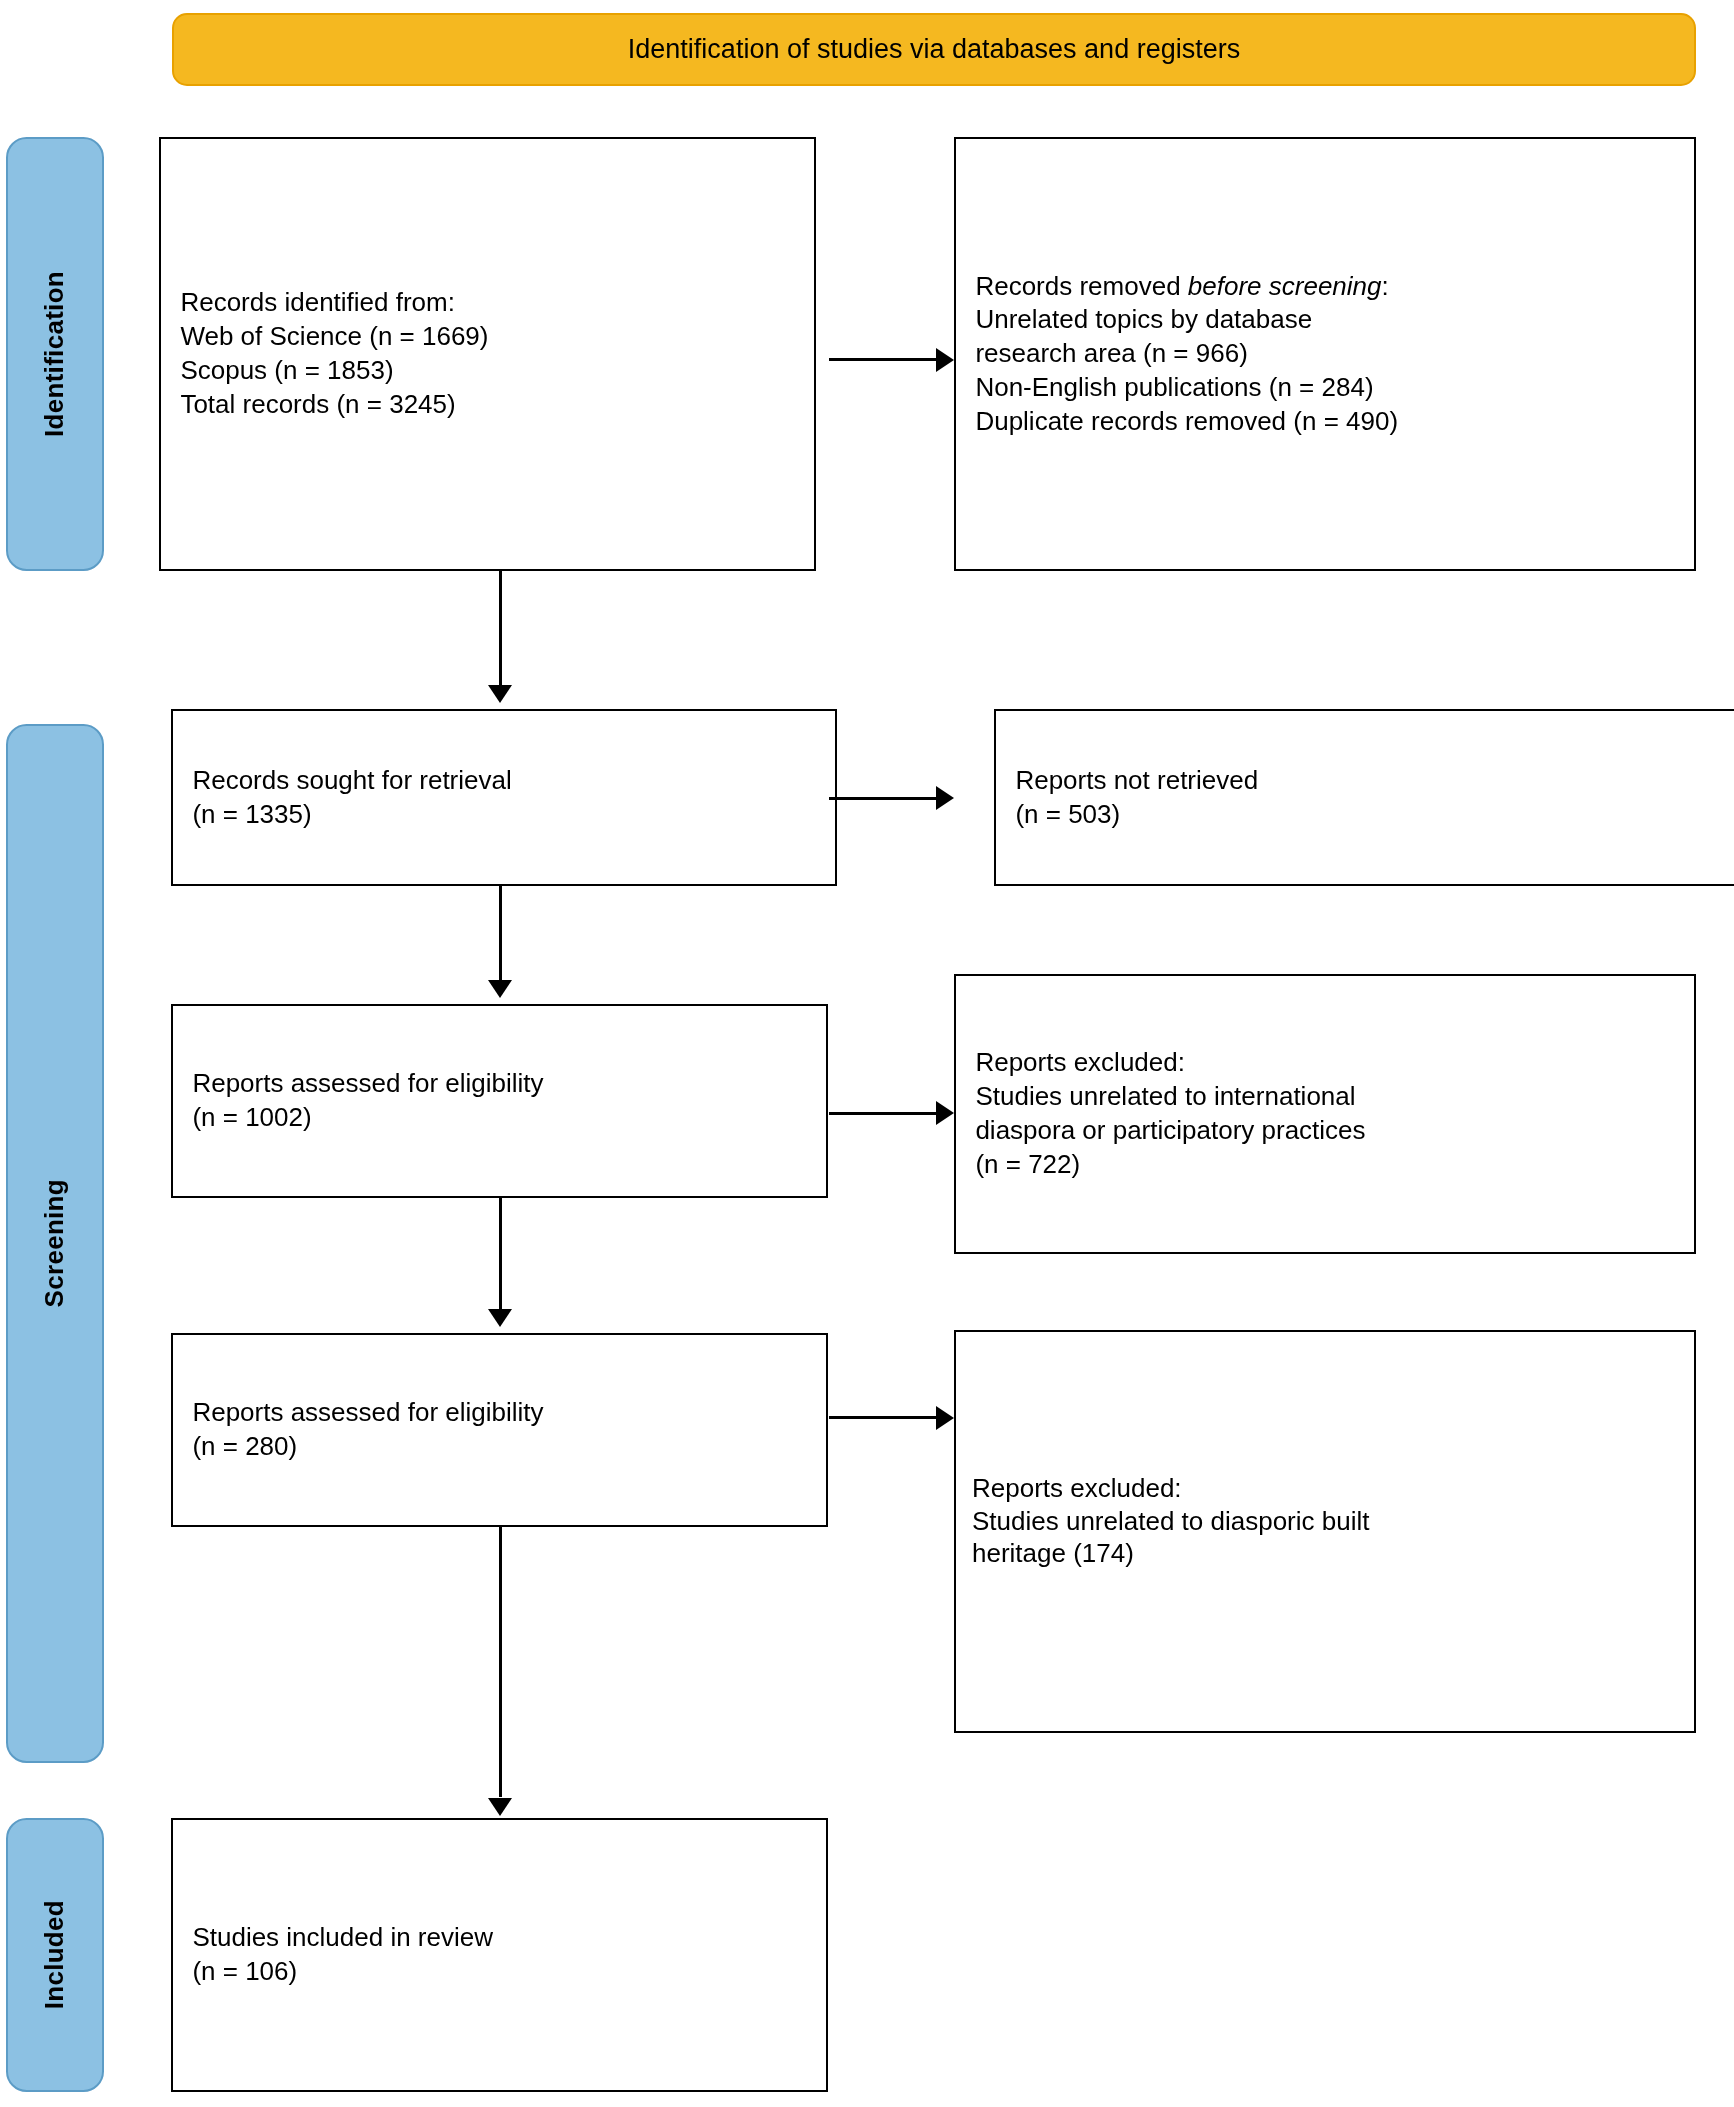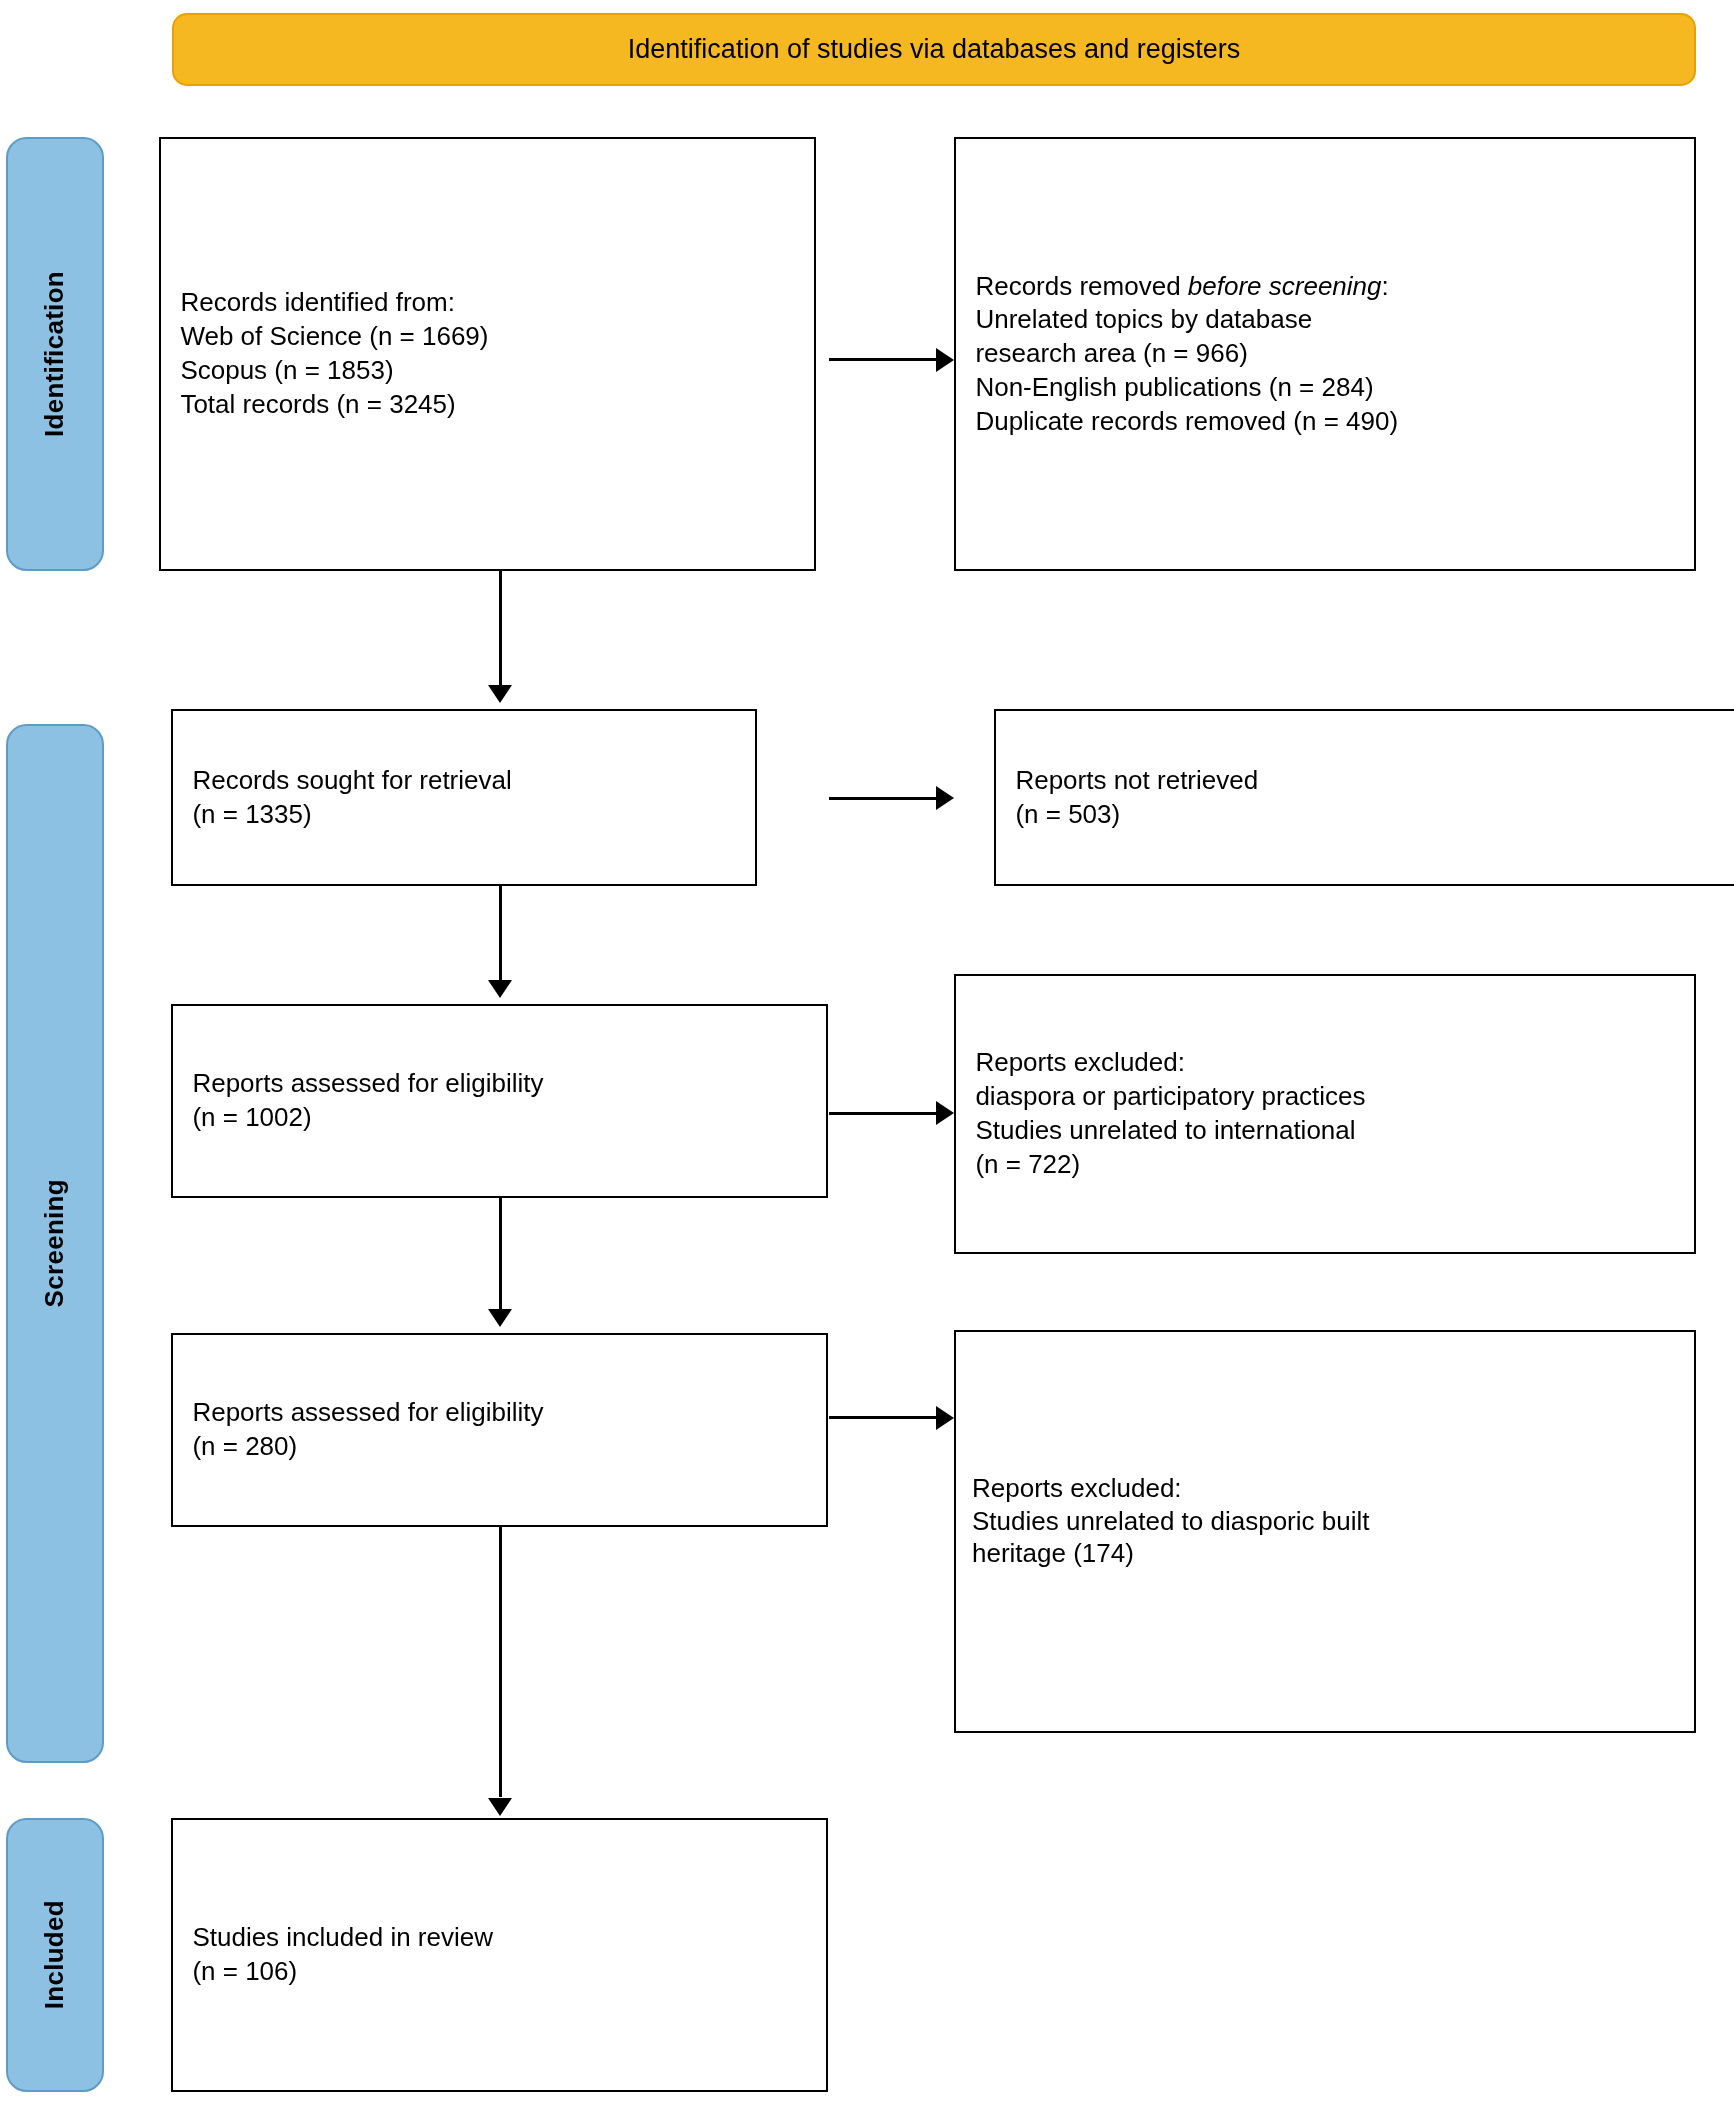--- a/index.html
+++ b/index.html
@@ -132,21 +132,21 @@
     <p>Non-English publications (n = 284)</p>
     <p>Duplicate records removed  (n = 490)</p>
   </div>
 
   <div class="abs hline" style="left:829px; top:358px; width:107px;"></div>
   <div class="abs arrow-right" style="left:936px; top:348px;"></div>
 
   <div class="abs vline" style="left:499px; top:571px; height:114px;"></div>
   <div class="abs arrow-down" style="left:488px; top:685px;"></div>
 
-  <div class="abs box" style="left:171px; top:709px; width:586px; height:177px;">
+  <div class="abs box" style="left:171px; top:709px; width:666px; height:177px;">
     <p>Records sought for retrieval</p>
     <p>(n = 1335)</p>
   </div>
 
   <div class="abs box" style="left:954px; top:709px; width:742px; height:177px;margin-left:40px;">
     <p>Reports not retrieved</p>
     <p>(n = 503)</p>
   </div>
 
   <div class="abs hline" style="left:829px; top:797px; width:107px;"></div>
@@ -155,22 +155,22 @@
   <div class="abs vline" style="left:499px; top:886px; height:95px;"></div>
   <div class="abs arrow-down" style="left:488px; top:980px;"></div>
 
   <div class="abs box" style="left:171px; top:1004px; width:657px; height:194px;">
     <p>Reports assessed for eligibility</p>
     <p>(n = 1002)</p>
   </div>
 
   <div class="abs box" style="left:954px; top:974px; width:742px; height:280px;">
     <p>Reports excluded:</p>
+    <p>Studies unrelated to international</p>
     <p>diaspora or participatory practices</p>
-    <p>Studies unrelated to international</p>
     <p>(n = 722)</p>
   </div>
 
   <div class="abs hline" style="left:829px; top:1112px; width:107px;"></div>
   <div class="abs arrow-right" style="left:936px; top:1101px;"></div>
 
   <div class="abs vline" style="left:499px; top:1198px; height:111px;"></div>
   <div class="abs arrow-down" style="left:488px; top:1309px;"></div>
 
   <div class="abs box" style="left:171px; top:1333px; width:657px; height:194px;">

